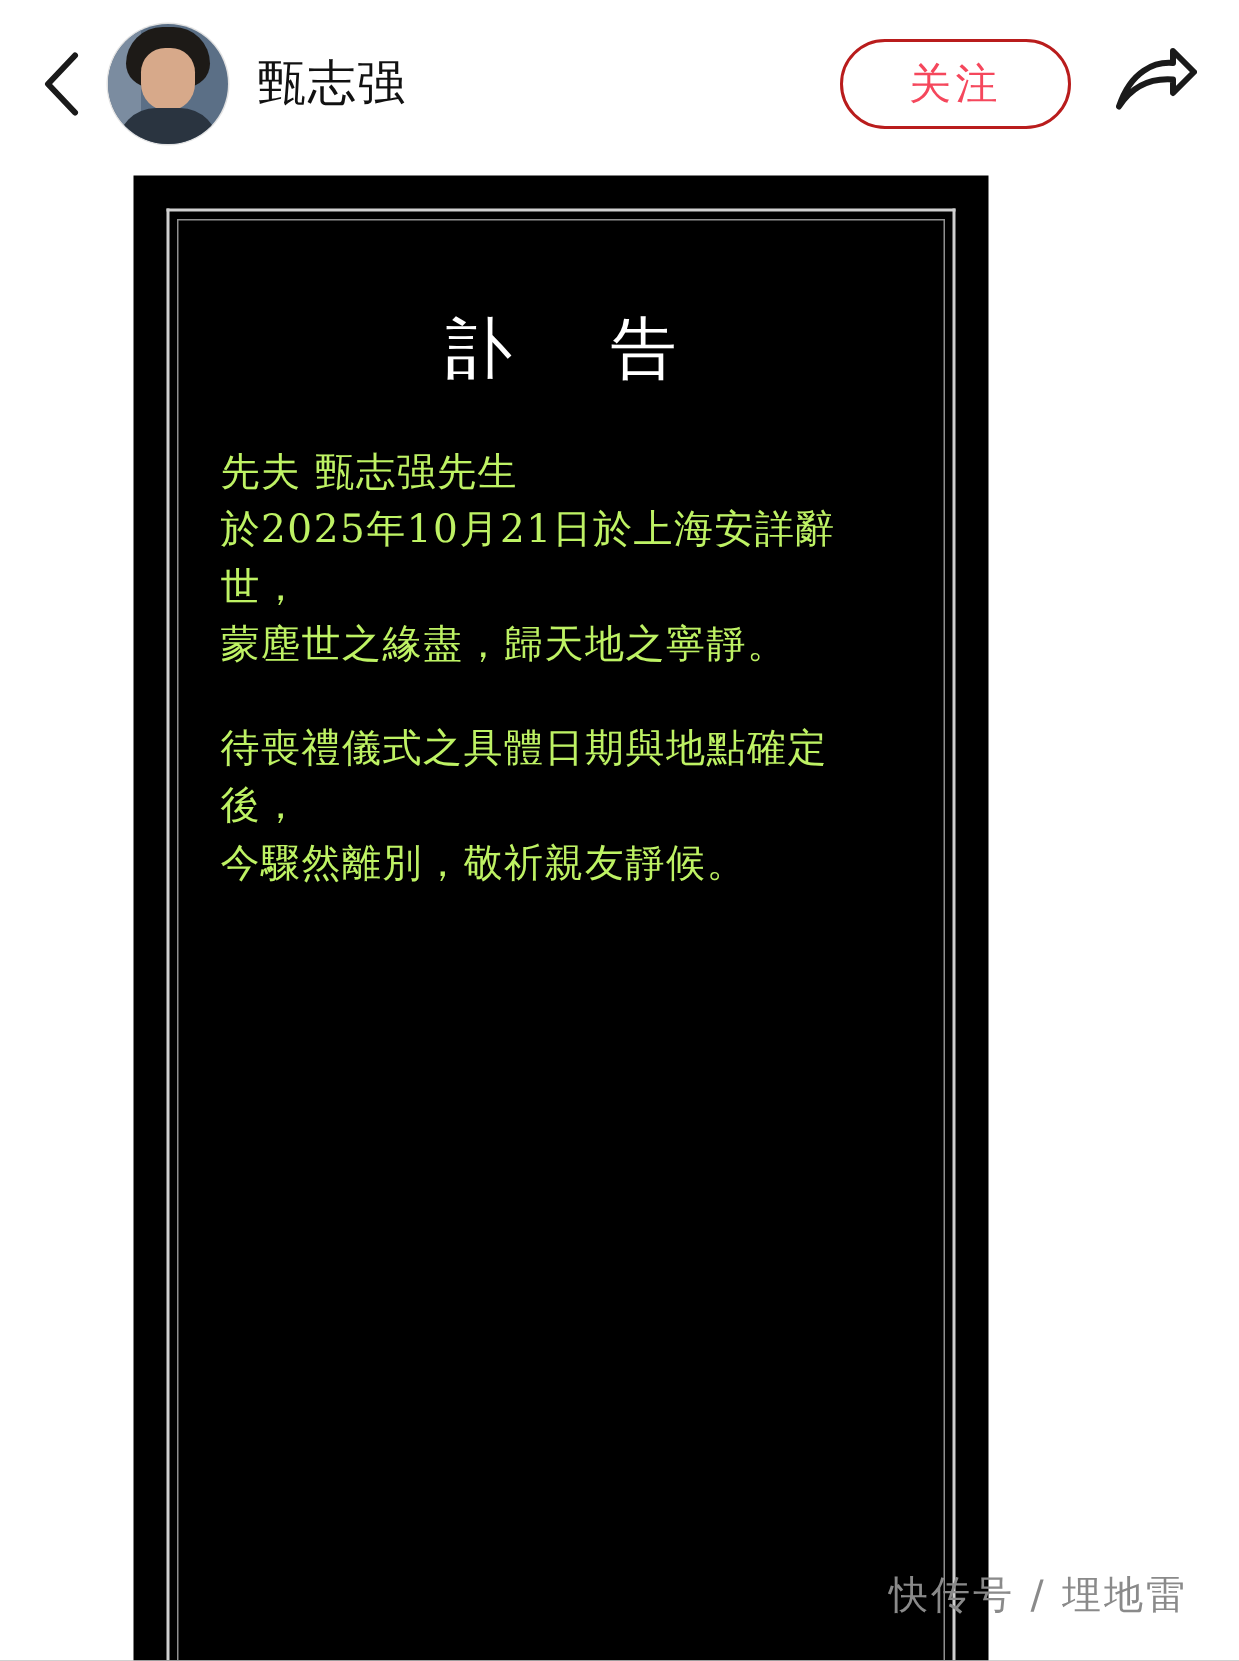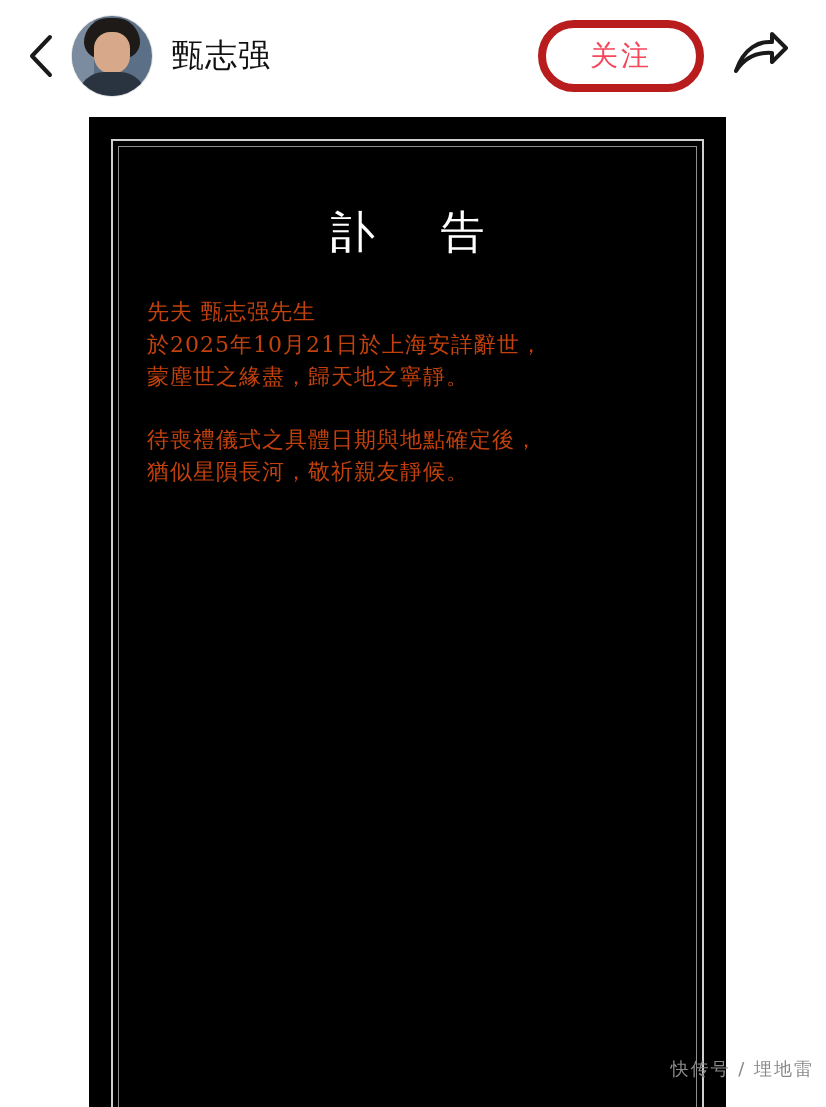--- a/index.html
+++ b/index.html
@@ -14,21 +14,21 @@
     overflow: hidden;
     position: relative;
   }
 
   
   .topbar {
     height: 112px;
     background: #ffffff;
     display: flex;
     align-items: center;
-    padding: 0 34px 0 14px;
+    padding: 0 24px 0 14px;
     box-sizing: border-box;
     position: relative;
   }
   .back-btn {
     width: 54px;
     height: 54px;
     display: flex;
     align-items: center;
     justify-content: center;
     flex: 0 0 auto;
@@ -79,21 +79,21 @@
     color: #111111;
     margin-left: 20px;
     letter-spacing: 1px;
     white-space: nowrap;
     font-family: "DejaVu Sans", sans-serif;
   }
 
   .topbar-spacer { flex: 1 1 auto; }
 
   .follow-btn {
-    border: 8px solid #b91c1c;
+    border: 2px solid #b91c1c;
     color: #f5475c;
     background: #ffffff;
     border-radius: 40px;
     font-size: 28px;
     padding: 14px 44px;
     letter-spacing: 3px;
     cursor: pointer;
     font-family: "DejaVu Sans", sans-serif;
     line-height: 1;
     flex: 0 0 auto;
@@ -114,21 +114,21 @@
   .obit-wrap {
     position: relative;
     width: 100%;
     height: 995px;
     background: #ffffff;
   }
   .obit {
     position: absolute;
     left: 89px;
     top: 5px;
-    width: 637px;
+    width: 570px;
     height: 990px;
     background: #000000;
     box-sizing: border-box;
     padding: 22px;
     overflow: hidden;
   }
   .obit-inner-border {
     position: absolute;
     left: 22px; top: 22px; right: 22px; bottom: 0;
     border: 2px solid #cfcfcf;
@@ -156,37 +156,37 @@
     text-align: center;
     font-size: 44px;
     letter-spacing: 26px;
     padding-left: 26px;
     margin: 26px 0 34px 0;
     font-family: "DejaVu Serif", serif;
     color: #ffffff;
   }
 
   .para {
-    font-size: 22px;
+    font-size: 26px;
     line-height: 1.48;
     letter-spacing: 1px;
     margin: 0 0 30px 0;
-    color: #c2410c;
+    color: #bef264;
     font-family: "DejaVu Serif", serif;
     white-space: pre-wrap;
   }
   .para:last-child { margin-bottom: 0; }
 
   
   .watermark {
     position: absolute;
-    right: 12px;
+    right: 34px;
     bottom: 26px;
     color: #8a8a8a;
-    font-size: 18px;
+    font-size: 26px;
     letter-spacing: 2px;
     font-family: "DejaVu Sans", sans-serif;
   }
 </style>
 </head>
 <body>
 
 <div class="topbar">
 
   <div class="back-btn">
@@ -224,19 +224,19 @@
     <div class="obit-inner-border"></div>
     <div class="obit-inner-border2"></div>
 
     <div class="obit-content">
       <div class="obit-title">訃 告</div>
 
       <p class="para">先夫 甄志强先生
 於2025年10月21日於上海安詳辭世，
 蒙塵世之緣盡，歸天地之寧靜。</p>
       <p class="para">待喪禮儀式之具體日期與地點確定後，
-猶似星隕長河，敬祈親友靜候。</p>
+今驟然離別，敬祈親友靜候。</p>
 
     </div>
   </div>
 
   <div class="watermark">快传号 / 埋地雷</div>
 </div>
 
 </body></html>

